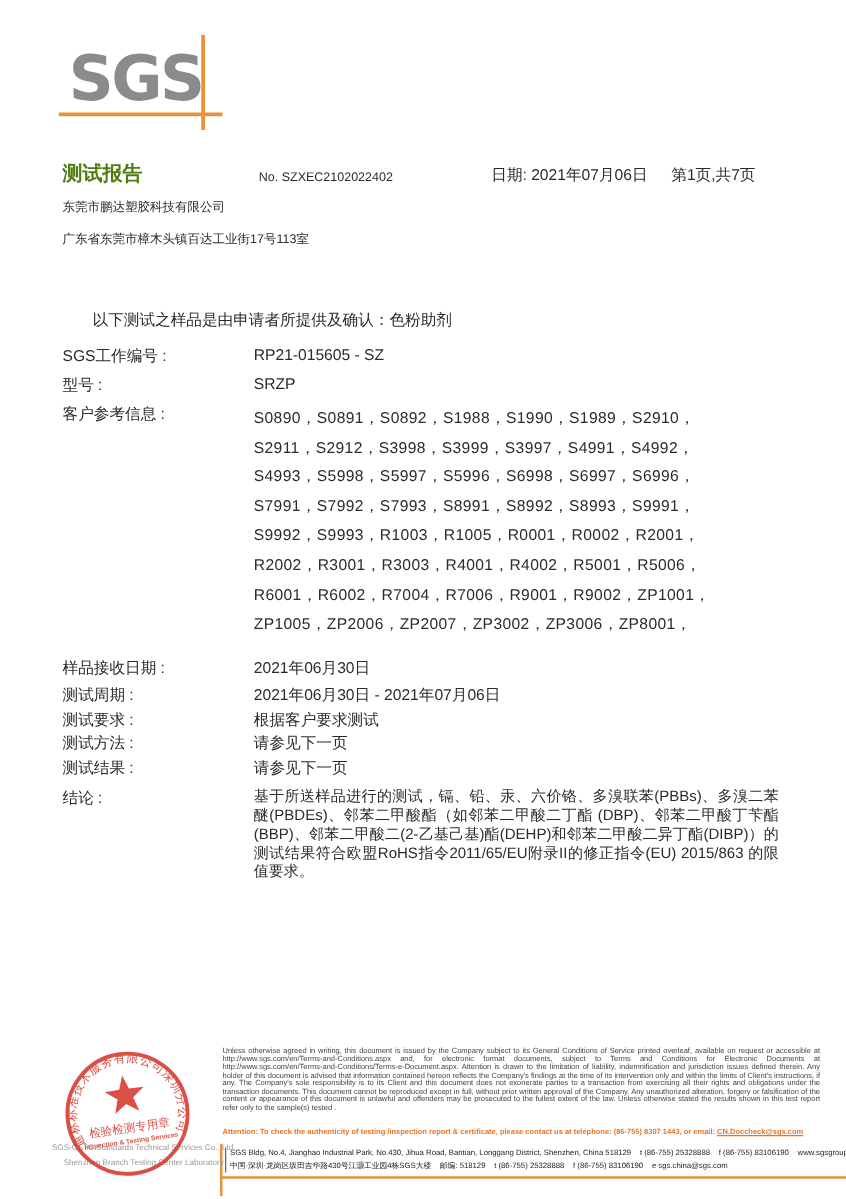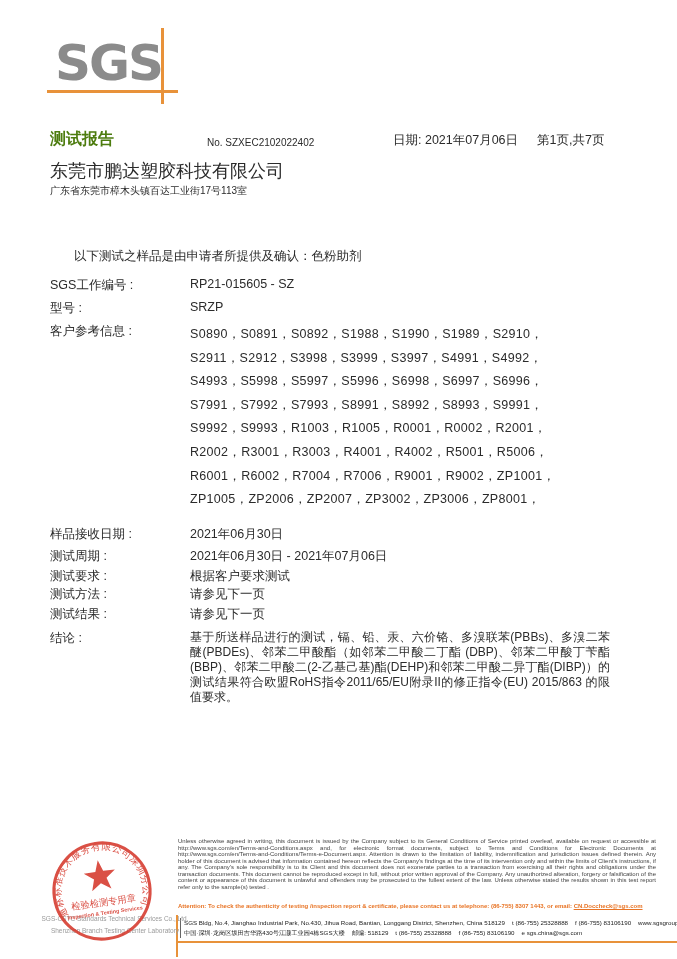--- a/index.html
+++ b/index.html
@@ -11,27 +11,27 @@
   .logo-text{position:absolute;left:55px;top:38px;font-size:50px;line-height:50px;
     font-weight:700;color:#8b8b8b;letter-spacing:-2px;font-family:"DejaVu Sans",sans-serif;}
   .logo-hline{position:absolute;left:47px;top:90px;width:131px;height:3px;background:#e8923a;}
   .logo-vline{position:absolute;left:161px;top:28px;width:3px;height:76px;background:#e8923a;}
   
   .rpt-title{position:absolute;left:50px;top:129px;font-size:16px;font-weight:700;color:#4d7c0f;}
   .rpt-no{position:absolute;left:207px;top:137px;font-size:10px;}
   .rpt-date{position:absolute;left:393px;top:132px;font-size:12.5px;}
   .rpt-page{position:absolute;left:537px;top:132px;font-size:12.5px;}
   
-  .app-name{position:absolute;left:50px;top:159px;font-size:18px;}
+  .app-name{position:absolute;left:50px;top:159px;font-size:10px;}
   .app-addr{position:absolute;left:50px;top:184px;font-size:10px;}
   .intro{position:absolute;left:50px;top:248px;font-size:12.5px;margin-left:24px;}
   
   .frow{position:absolute;left:50px;font-size:12.5px;}
   .frow .lab{position:absolute;left:0;top:0;width:150px;}
-  .frow .val{position:absolute;left:140px;top:0;width:440px;}
+  .frow .val{position:absolute;left:153px;top:0;width:440px;}
   .codes div{height:23.6px;line-height:23.6px;letter-spacing:.3px;}
   .concl .val{line-height:15px;font-size:12px;width:420px;text-align:justify;}
   
   .legal{position:absolute;left:178px;top:838px;width:478px;font-size:6px;
     line-height:6.5px;color:#444;text-align:justify;}
   .attention{position:absolute;left:178px;top:903px;width:478px;font-size:6px;
     line-height:6.6px;color:#e87425;font-weight:700;}
   .attention .em{text-decoration:underline;}
   .addr-block{position:absolute;left:180px;top:918px;width:474px;border-left:1px solid #666;padding-left:3px;}
   .addr-row{white-space:nowrap;font-size:6.2px;line-height:10px;color:#222;}

